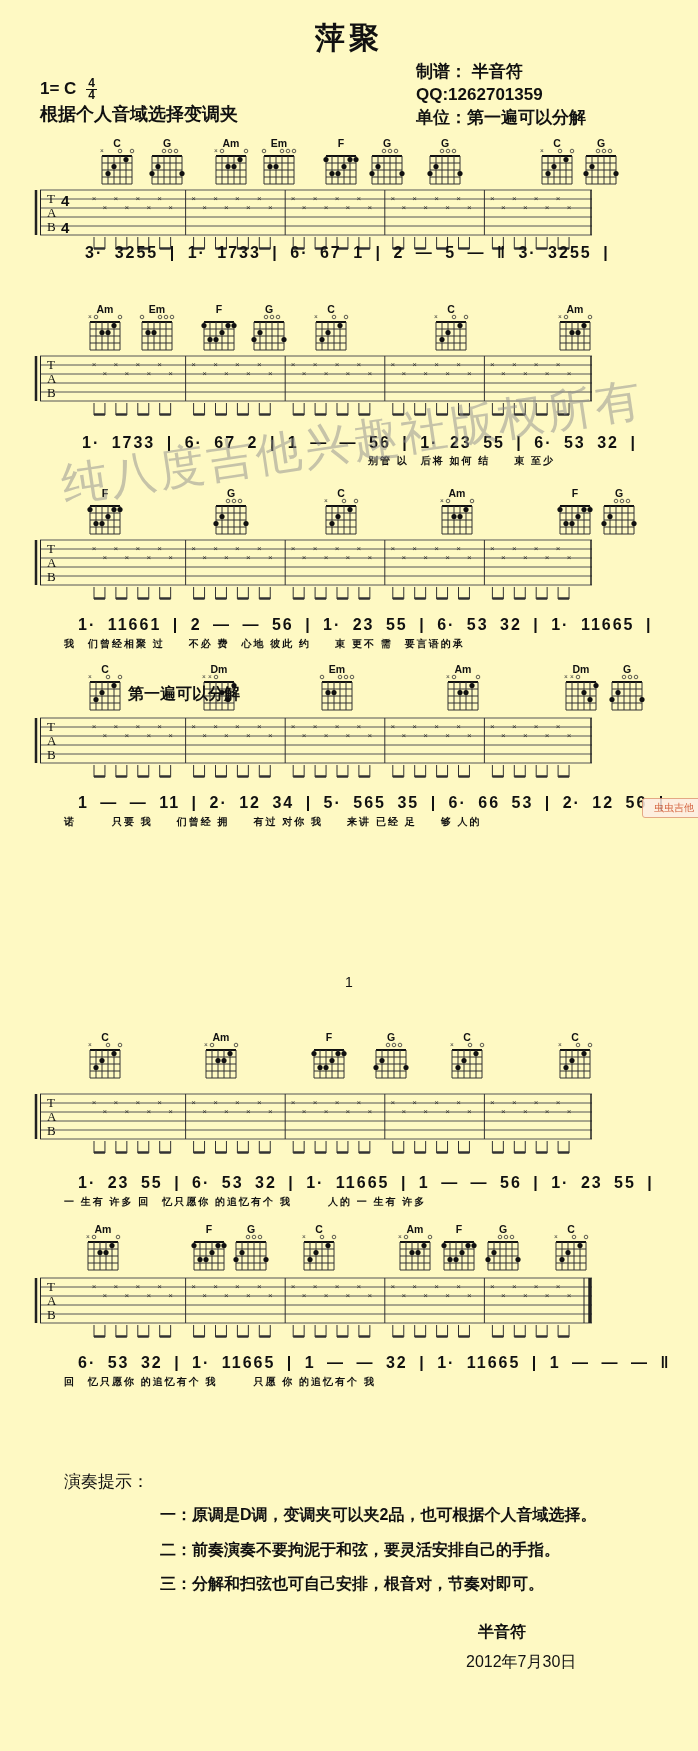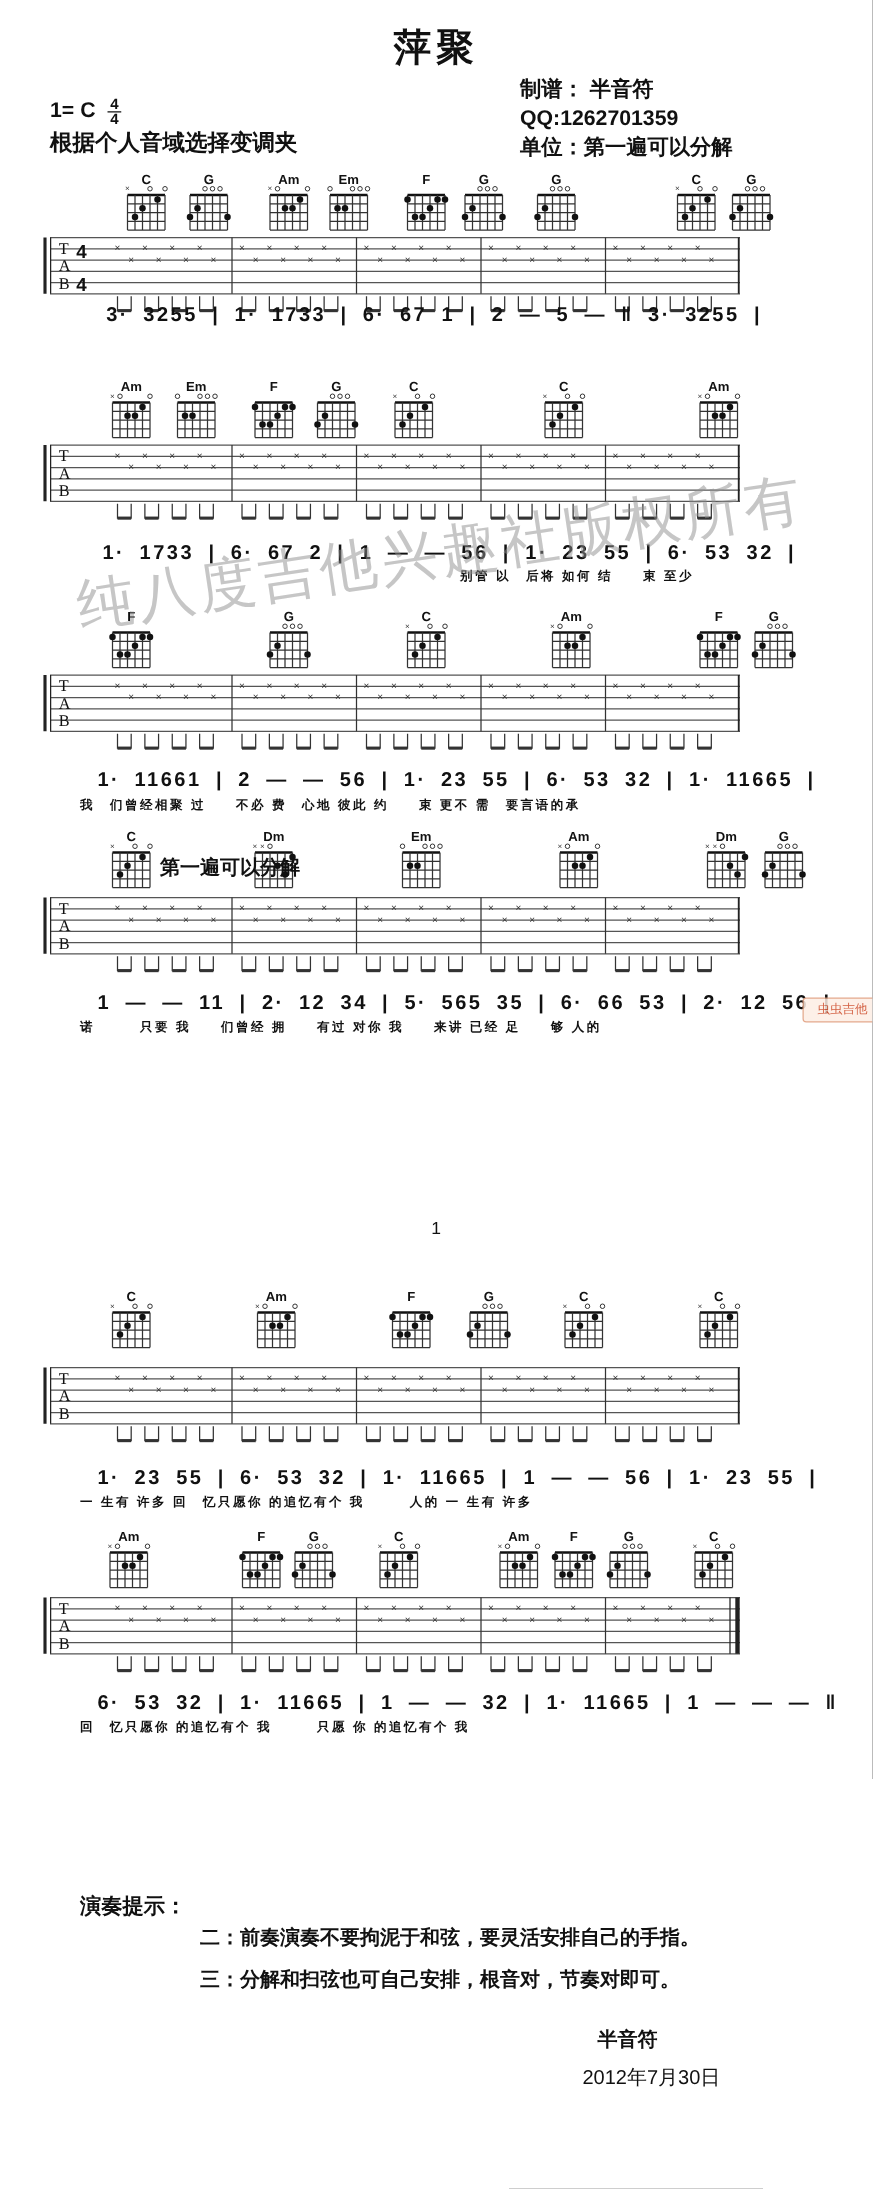--- a/index.html
+++ b/index.html
@@ -1,17 +1,17 @@
 <!DOCTYPE html>
 <html><head>
 <meta charset="utf-8">
 <style>
   html,body{margin:0;padding:0;background:#888;}
   .page{
-    position:relative; width:698px; height:1751px; background:#ffffff;
+    position:relative; width:698px; height:1751px; background:#fef9c3;
     font-family:"Liberation Sans","DejaVu Sans",sans-serif; color:#111;
     overflow:hidden; margin:0 auto;
   }
   .title{
     position:absolute; top:18px; left:0; width:100%; text-align:center;
     font-size:30px; font-weight:700; letter-spacing:4px; margin:0;
   }
   .keysig{position:absolute; top:78px; left:40px; font-size:17px; font-weight:700;}
   .keysig .frac{display:inline-flex; flex-direction:column; vertical-align:middle;
     font-size:12px; line-height:11px; text-align:center; margin-left:5px; font-weight:700;}
@@ -33,21 +33,21 @@
   }
   .jianpu{
     position:absolute; font-size:16px; font-weight:700; letter-spacing:2px;
     word-spacing:5px; white-space:nowrap; color:#111;
   }
   .lyrics{
     position:absolute; font-size:10px; font-weight:600; letter-spacing:2px;
     white-space:nowrap; color:#111;
   }
   .chordnote{position:absolute; font-size:16px; font-weight:700; color:#111; white-space:nowrap;}
-  .tips-title{position:absolute; left:64px; top:1470px; font-size:17px; font-weight:700;margin-top:43px;}
+  .tips-title{position:absolute; left:64px; top:1470px; font-size:17px; font-weight:400;}
   .tip{position:absolute; left:160px; font-size:16px; font-weight:700; white-space:nowrap;}
   .sig{position:absolute; left:478px; top:1622px; font-size:16px; font-weight:700;}
   .date{position:absolute; left:466px; top:1652px; font-size:16px; font-weight:400;}
   svg{position:absolute; overflow:visible;}
 </style>
 </head>
 <body>
 
 <div class="page">
   <h1 class="title">萍聚</h1>
@@ -1643,17 +1643,18 @@
         <div class="jianpu" style="left: 78px; top: 1354px;">6· 53 32 | 1· 11665 | 1 — — 32 | 1· 11665 | 1 — — — ‖</div>
         <div class="lyrics" style="left: 64px; top: 1375px;">回　忆只愿你 的追忆有个 我　　　只愿 你 的追忆有个 我</div>
       </div>
     </div>
 
   <div class="pagenum">1</div>
   <div class="watermark">纯八度吉他兴趣社版权所有</div>
   <div class="stamp">虫虫吉他</div>
 
   <div class="tips-title">演奏提示：</div>
+  <div class="tip" style="top:1505px">一：原调是D调，变调夹可以夹2品，也可根据个人音域选择。</div>
   <div class="tip" style="top:1540px">二：前奏演奏不要拘泥于和弦，要灵活安排自己的手指。</div>
   <div class="tip" style="top:1574px">三：分解和扫弦也可自己安排，根音对，节奏对即可。</div>
   <div class="sig">半音符</div>
   <div class="date">2012年7月30日</div>
 </div>
 
 </body></html>

